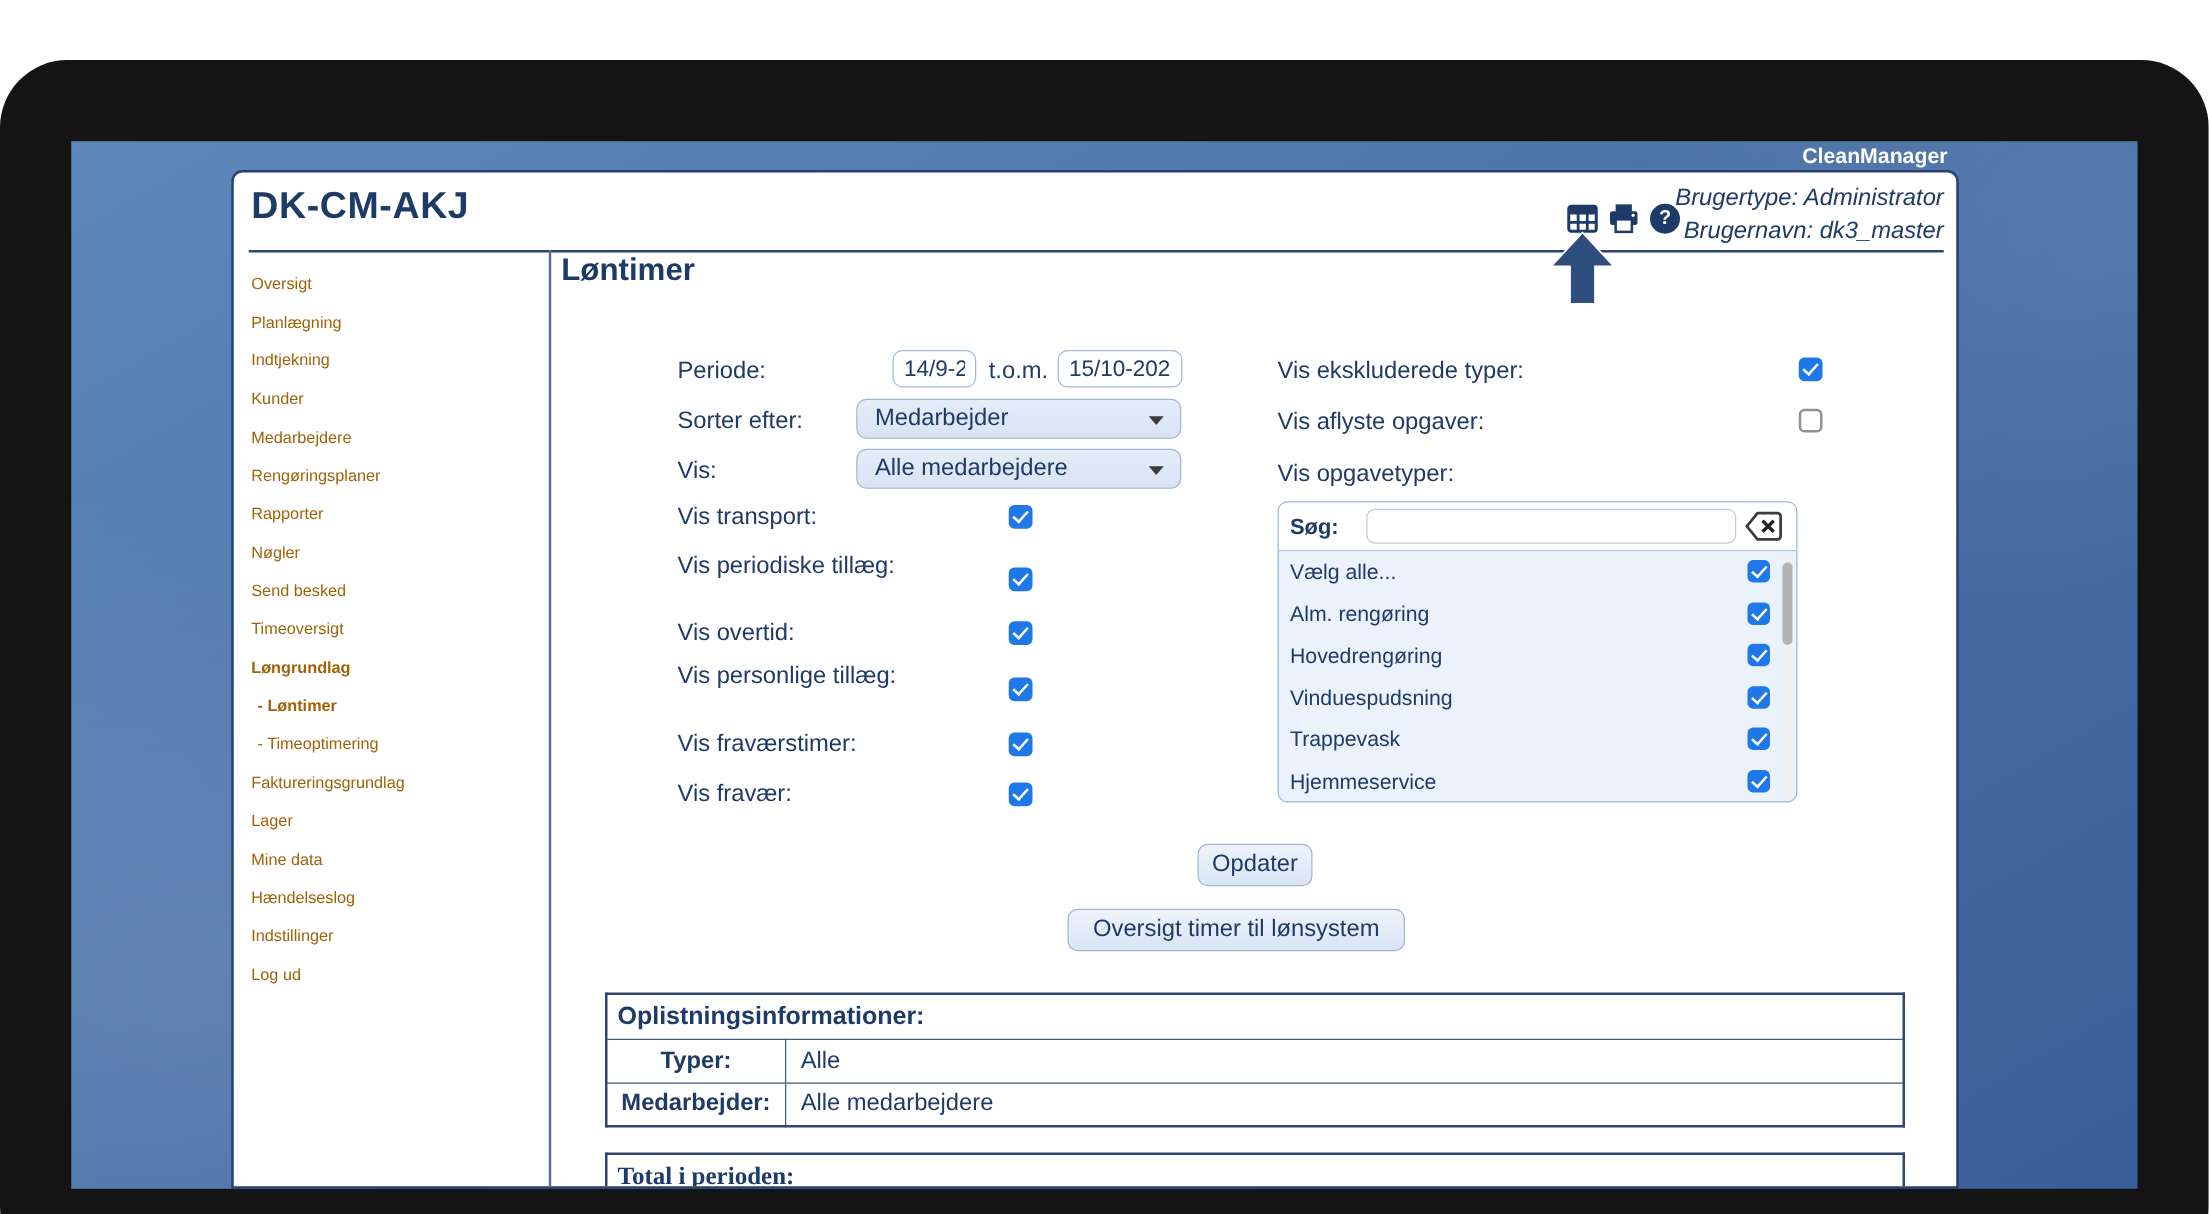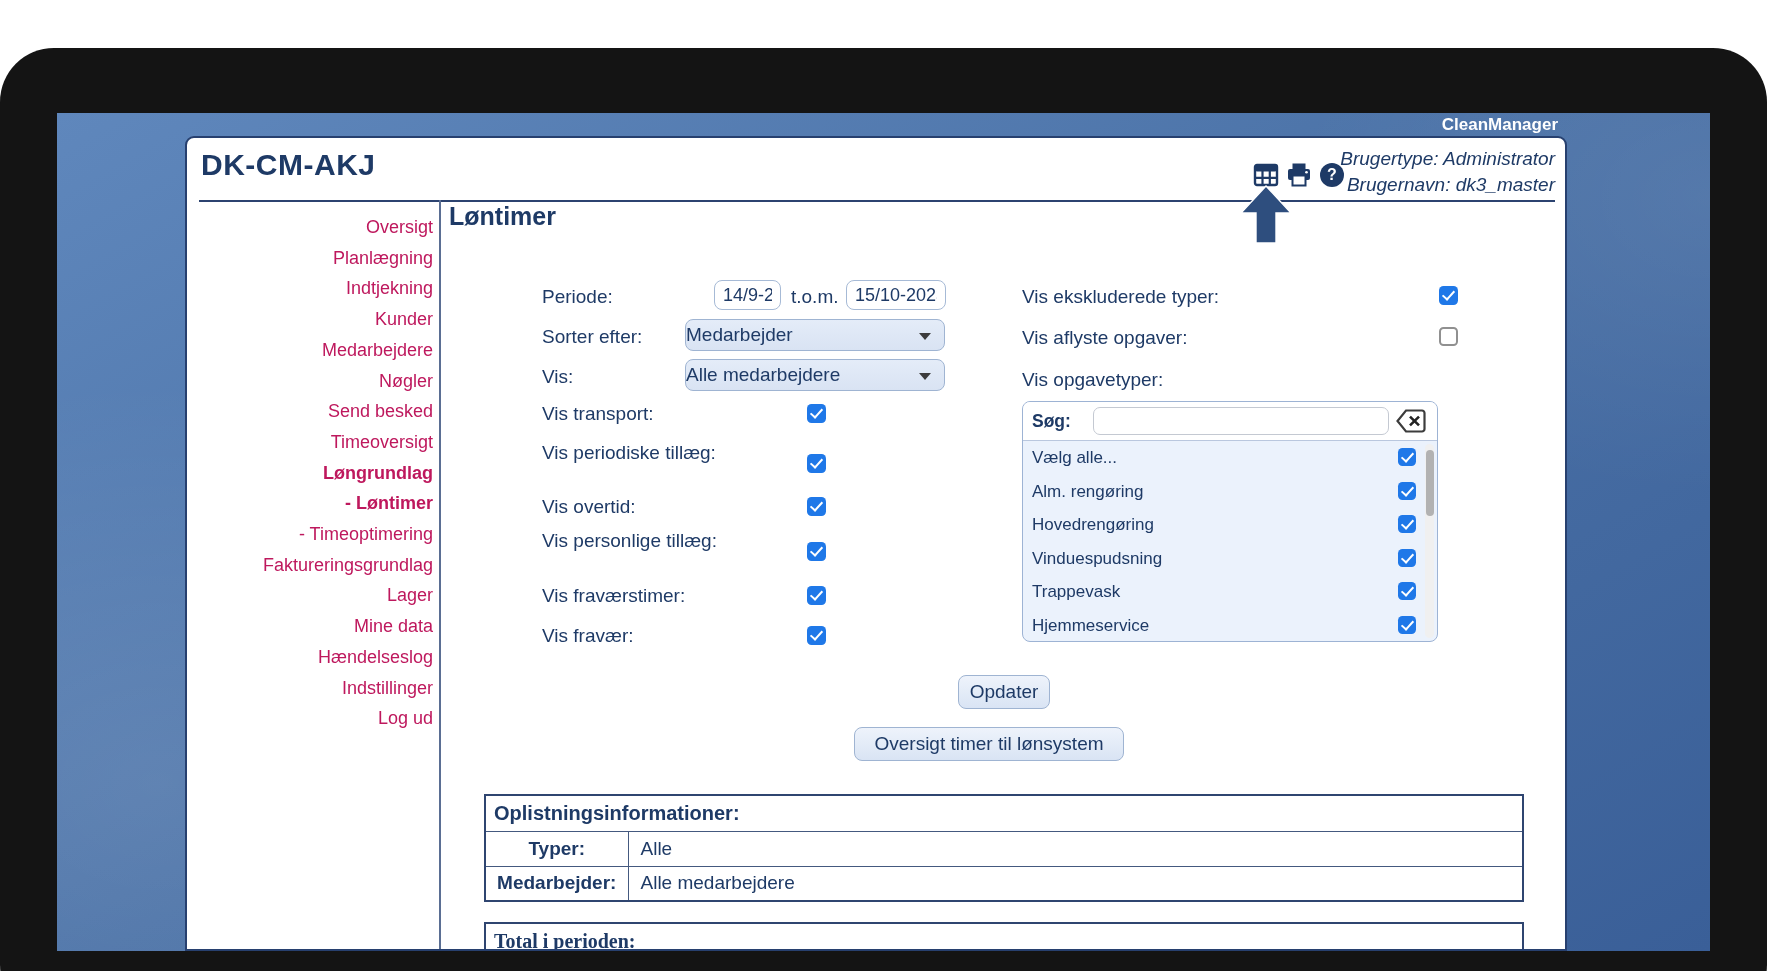--- a/index.html
+++ b/index.html
@@ -26,34 +26,34 @@
   .hdr-sep { position:absolute; left:12px; right:10px; top:62px; height:1.6px; background:#2c4370; }
   .vsep { position:absolute; left:252px; top:62px; bottom:0; width:1.5px; background:#5a6e93; }
 
   .hdr-icon { position:absolute; top:24px; width:26px; height:26px; cursor:pointer; }
   .help-badge { position:absolute; top:25px; width:24px; height:24px; border-radius:50%; background:#1e3a66;
     color:#fff; font-weight:bold; font-size:16px; text-align:center; line-height:24px; cursor:pointer; }
   .annot-arrow { position:absolute; left:1053px; top:47px; z-index:6; }
 
   
   .sidebar { position:absolute; left:14px; top:74px; width:232px; }
-  .side-item { font-size:18px; line-height:30.7px; color:#be185d; cursor:pointer; white-space:nowrap;text-align:right; }
+  .side-item { font-size:13px; line-height:30.7px; color:#a16207; cursor:pointer; white-space:nowrap; }
   .side-item.bold { font-weight:bold; }
   .side-item.indent { padding-left:5px; }
 
   .heading { position:absolute; left:262px; top:64px; font-size:25px; font-weight:bold; color:#1e3a66; }
 
   .flabel { position:absolute; font-size:19px; color:#1e3a66; }
   .wrap-label { width:175px; line-height:23px; }
 
   .txt-input { position:absolute; height:30px; border:1.5px solid #a6bad6; border-radius:8px; background:#fff;
     color:#1e3a66; font-size:18px; font-family:"Liberation Sans", sans-serif; padding:0 8px; }
   .sel { position:absolute; width:260px; height:32px; border:1.5px solid #9fb4d2; border-radius:8px;
     background:linear-gradient(#e4ecf8, #d9e3f3); color:#1e3a66; font-size:19px; line-height:29px;
-    cursor:pointer; }
+    padding-left:14px; cursor:pointer; }
   .sel .car { position:absolute; right:13px; top:13px; width:0; height:0;
     border-left:6.5px solid transparent; border-right:6.5px solid transparent; border-top:7px solid #3c3c3c; }
 
   .cb { position:absolute; width:19px; height:19px; border-radius:4.5px; cursor:pointer; }
   .cb[data-checked="true"] { background:#1f78e8; }
   .cb[data-checked="true"]::after { content:""; position:absolute; left:6px; top:2.4px; width:5px; height:10px;
     border-right:2.6px solid #fff; border-bottom:2.6px solid #fff; transform:rotate(42deg); }
   .cb[data-checked="false"] { background:#fff; border:2px solid #909090; }
 
   
@@ -120,20 +120,22 @@
 
         <div class="hdr-sep"></div>
         <div class="vsep"></div>
 
         <div class="sidebar">
           <div class="side-item">Oversigt</div>
           <div class="side-item">Planlægning</div>
           <div class="side-item">Indtjekning</div>
           <div class="side-item">Kunder</div>
           <div class="side-item">Medarbejdere</div>
+          <div class="side-item">Rengøringsplaner</div>
+          <div class="side-item">Rapporter</div>
           <div class="side-item">Nøgler</div>
           <div class="side-item">Send besked</div>
           <div class="side-item">Timeoversigt</div>
           <div class="side-item bold">Løngrundlag</div>
           <div class="side-item bold indent">- Løntimer</div>
           <div class="side-item indent">- Timeoptimering</div>
           <div class="side-item">Faktureringsgrundlag</div>
           <div class="side-item">Lager</div>
           <div class="side-item">Mine data</div>
           <div class="side-item">Hændelseslog</div>

